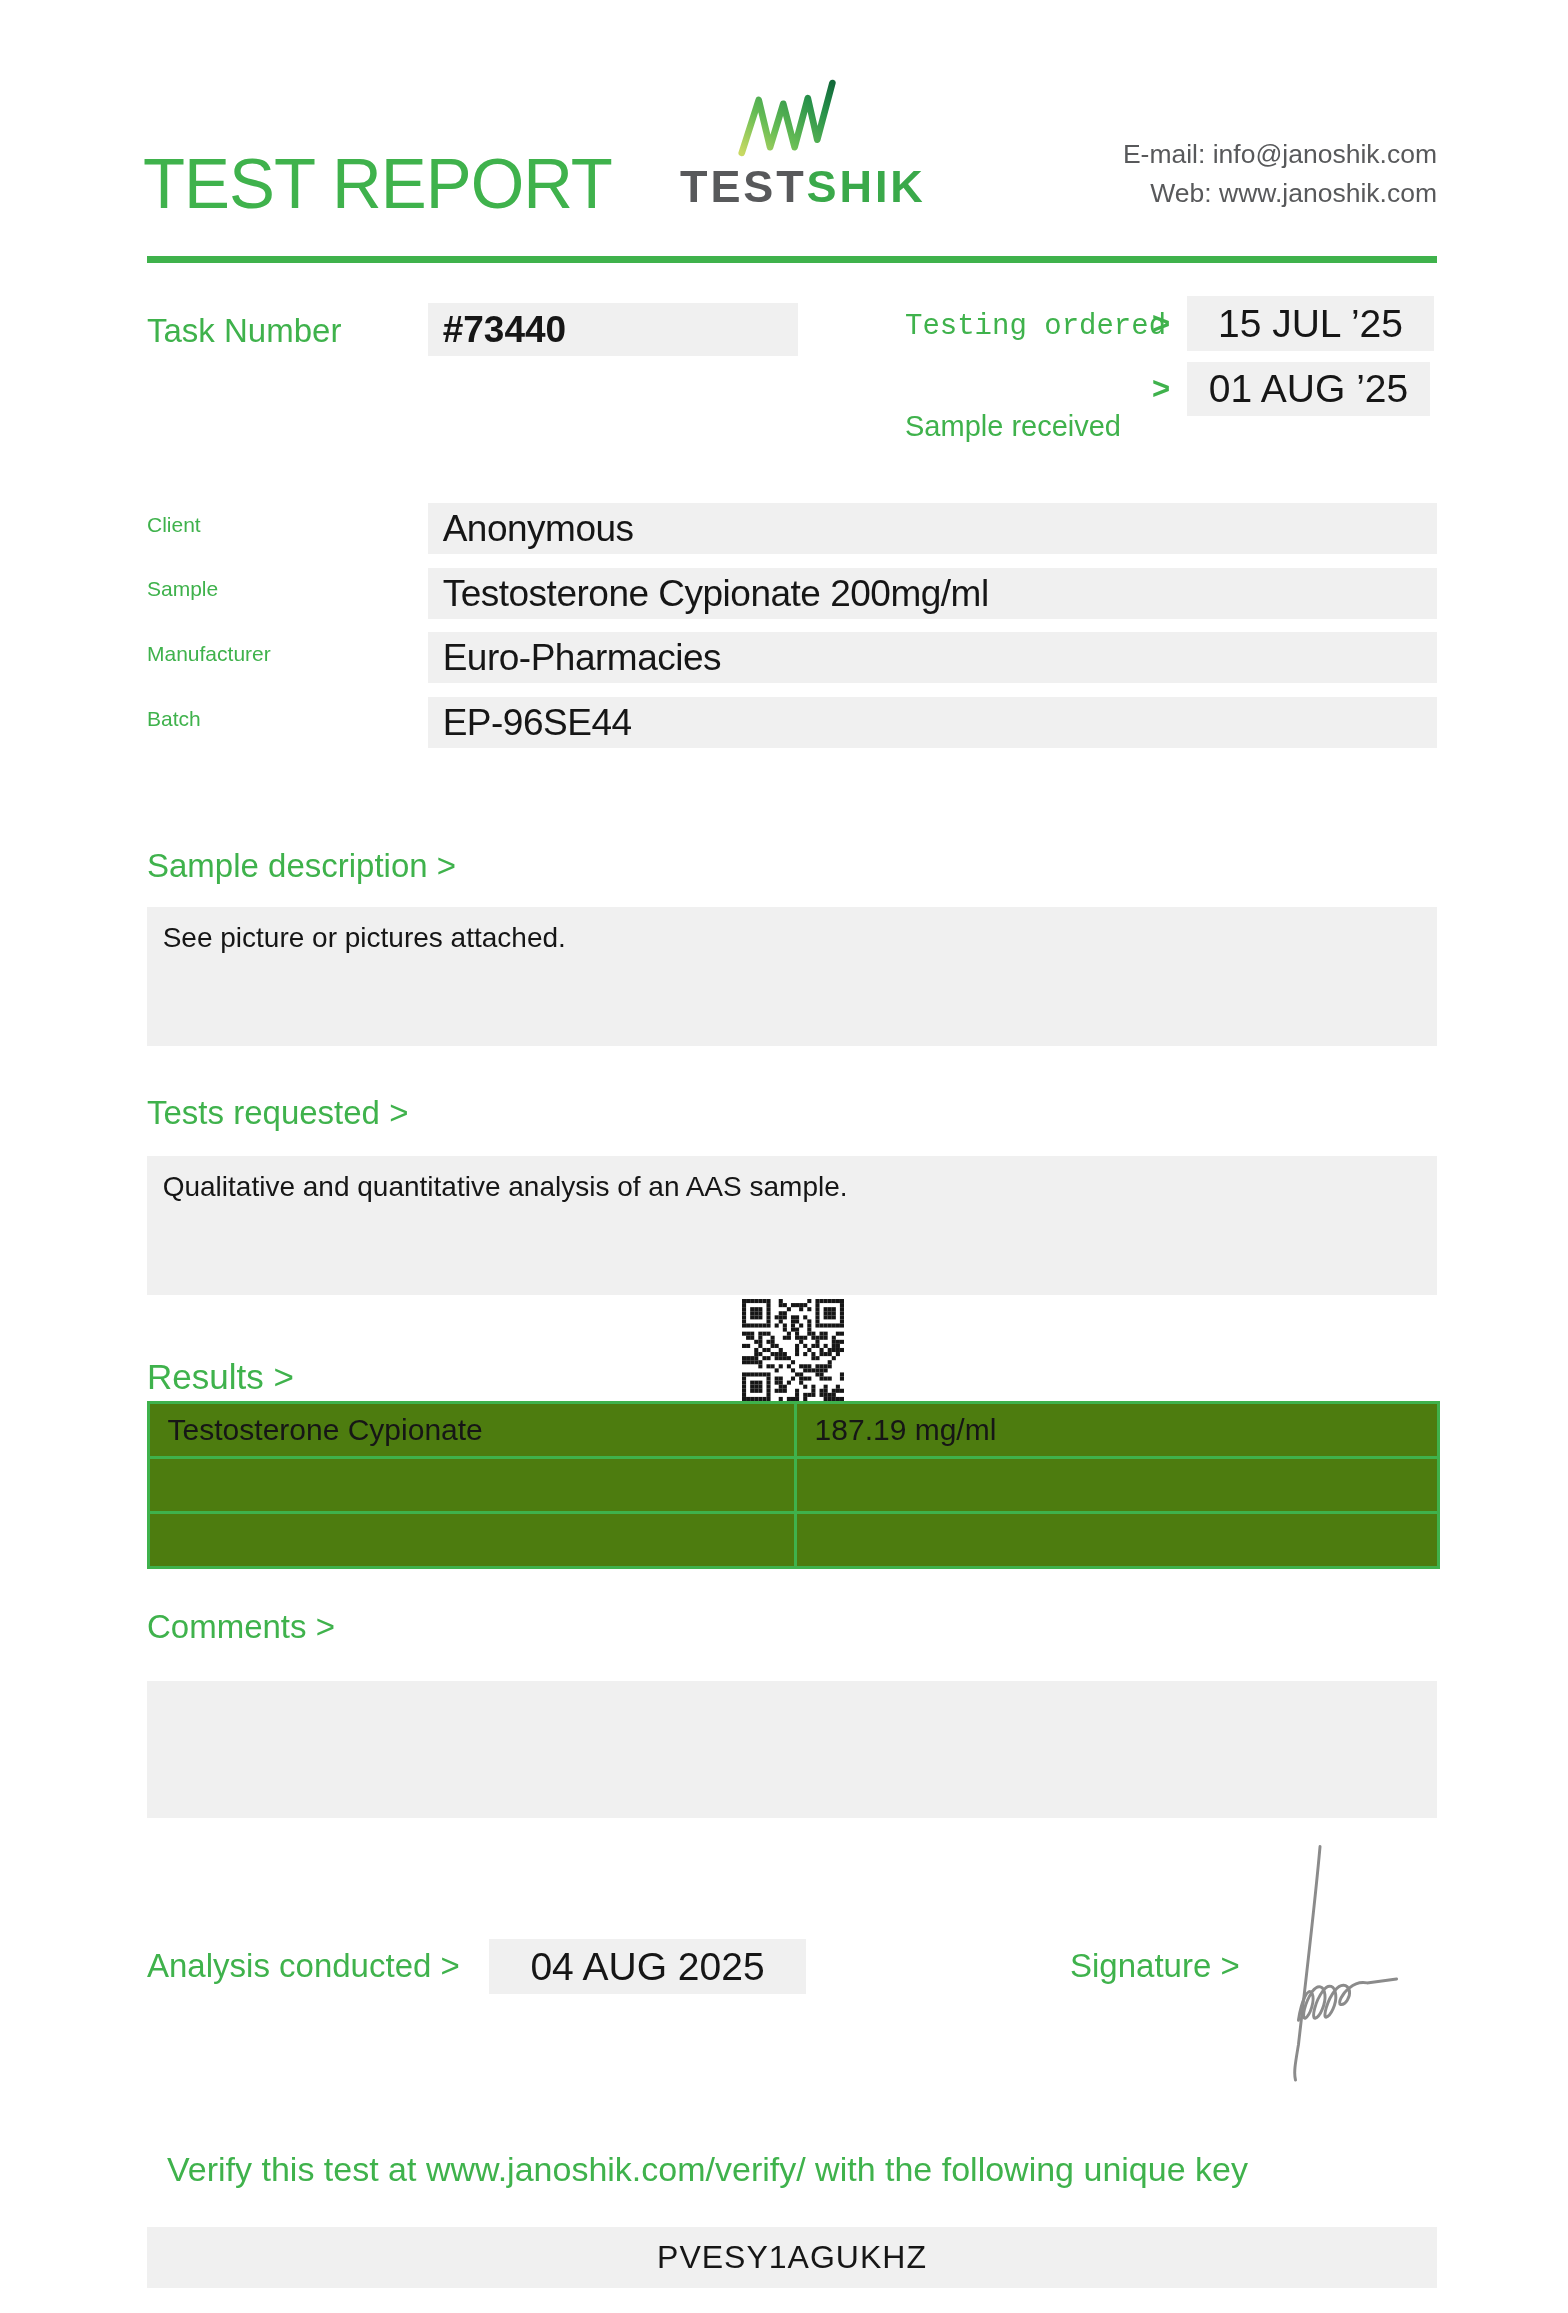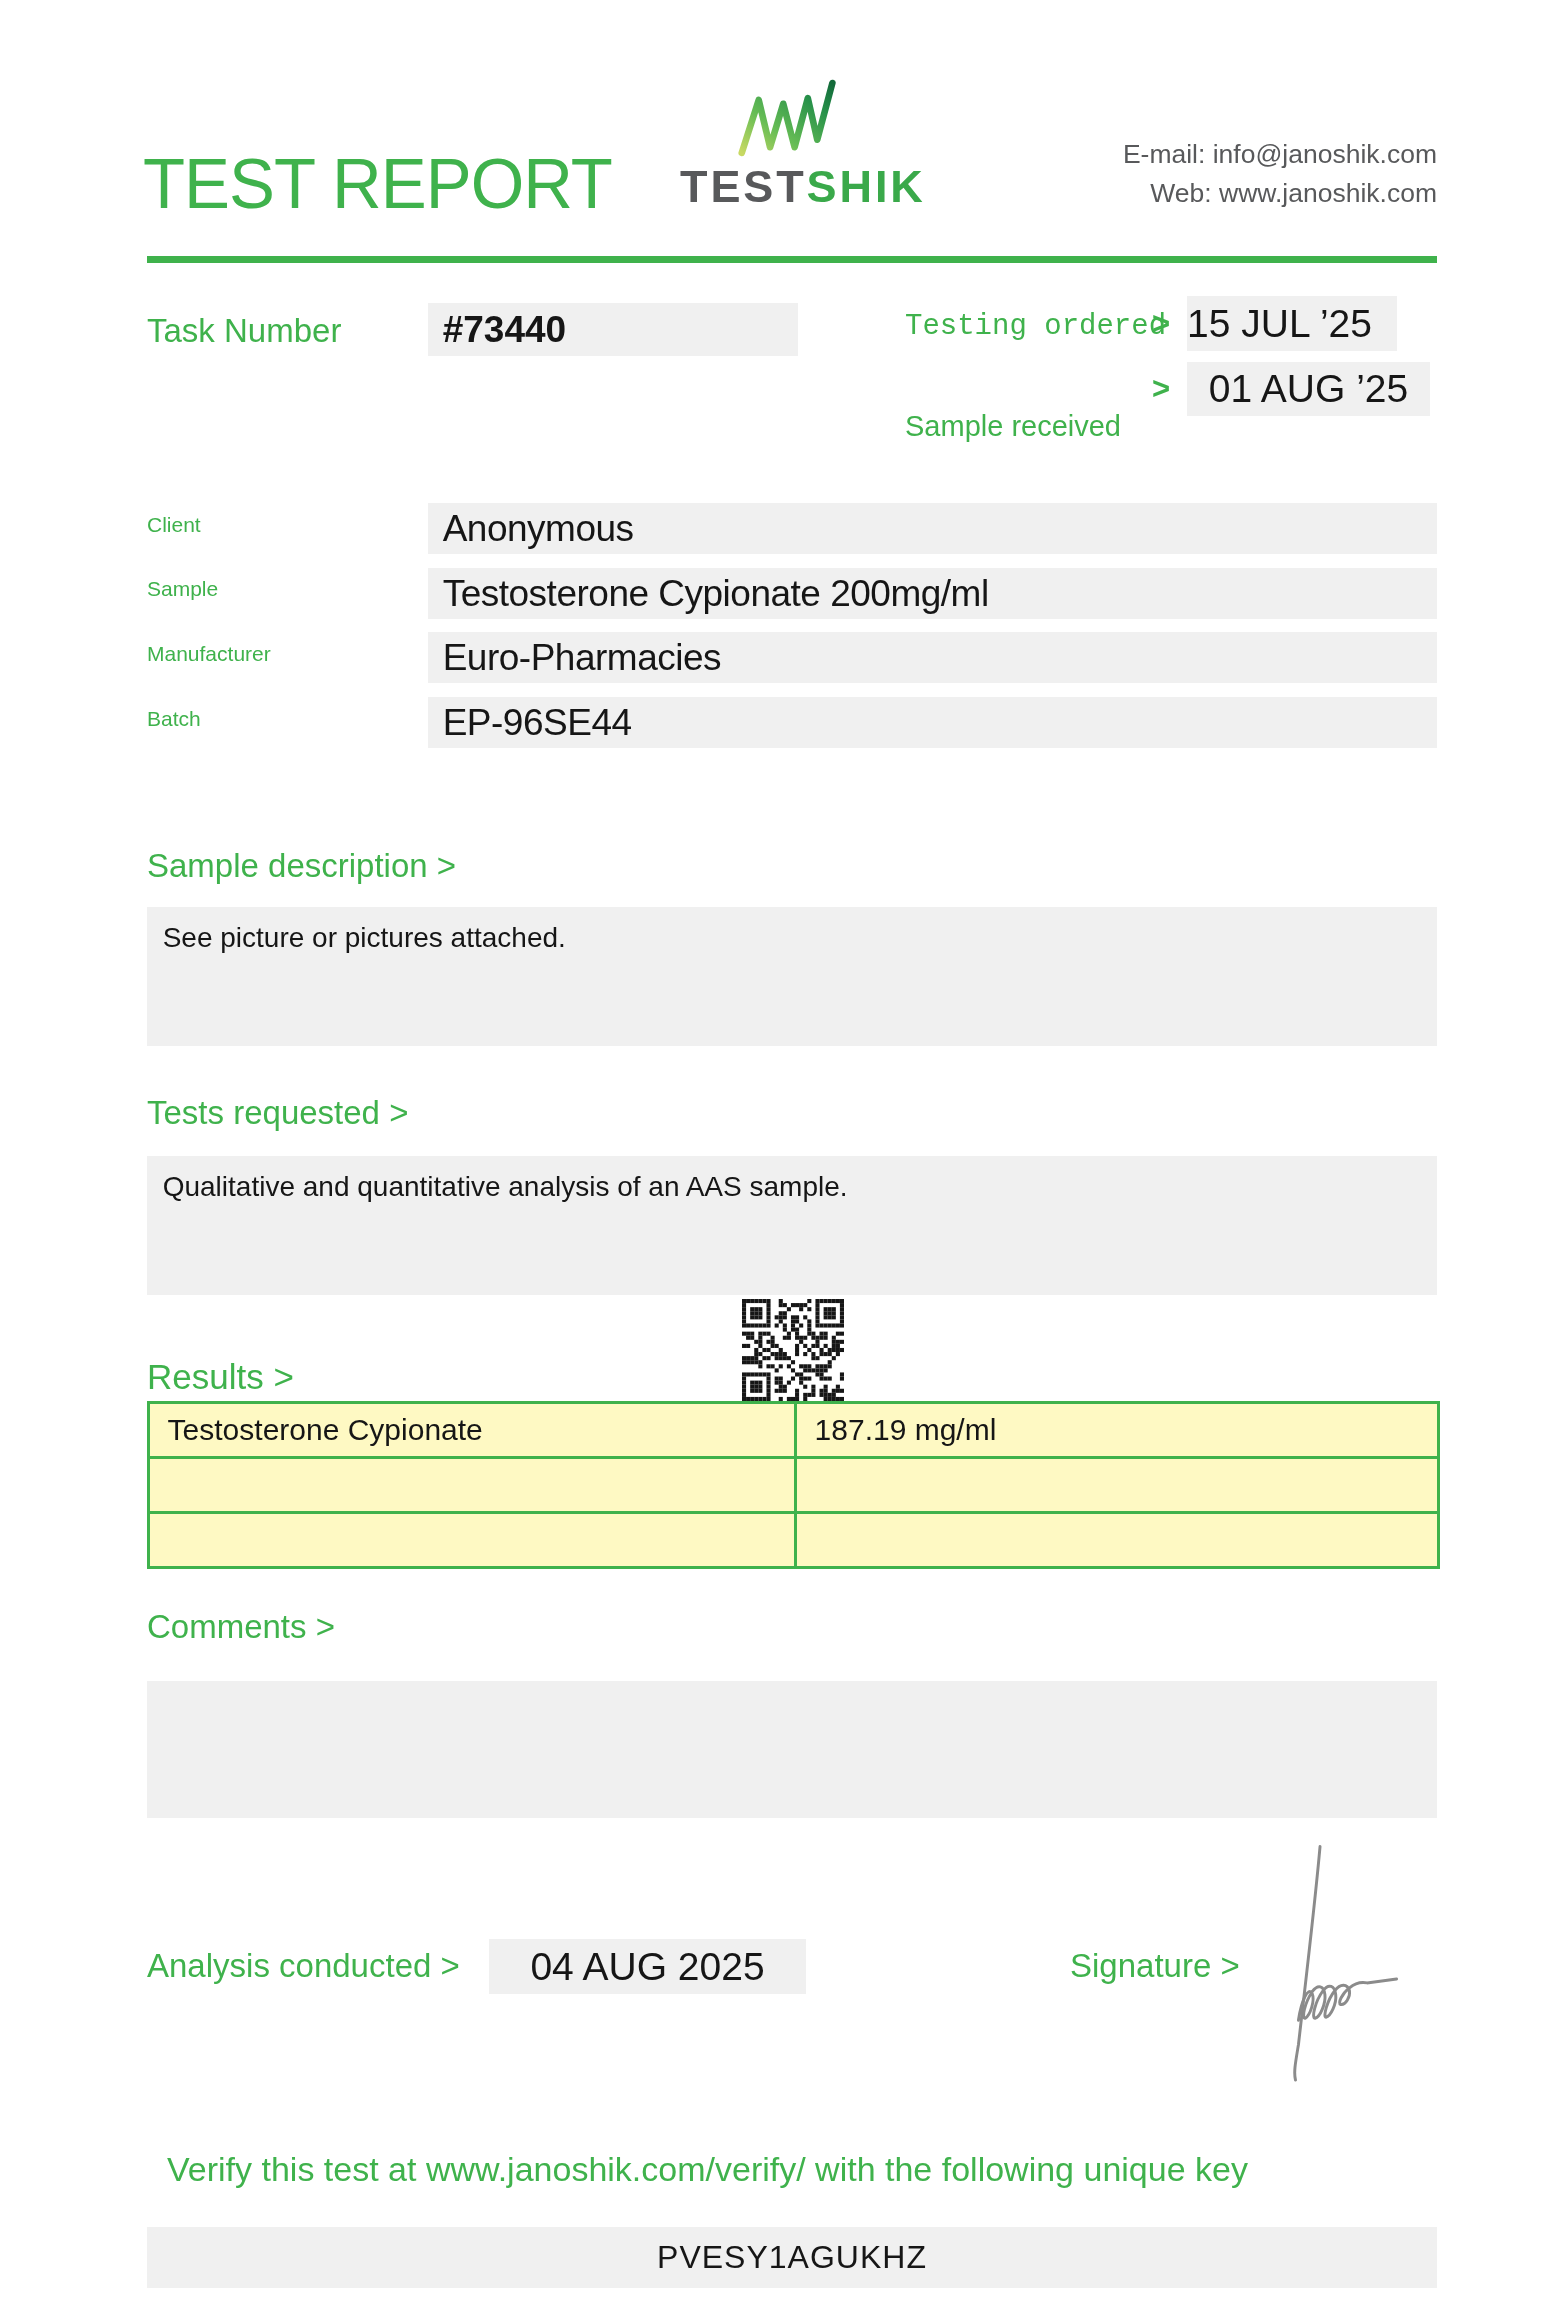--- a/index.html
+++ b/index.html
@@ -24,36 +24,36 @@
     right:131px;top:135px;text-align:right;font-size:26.5px;line-height:39px;color:#58595b;
     white-space:nowrap;
   }
   .rule{left:147px;top:256px;width:1290px;height:6.9px;background:#3fb24c;}
   .glabel{font-weight:400;white-space:nowrap;}
   .gbox{background:#f0f0f0;color:#161616;white-space:nowrap;overflow:hidden;}
   .task-label{left:147px;top:312px;font-size:33px;}
   .task-box{left:428px;top:303px;width:370px;height:53px;line-height:53px;font-size:37px;font-weight:600;padding-left:14.7px;box-sizing:border-box;}
   .ordered-label{left:905px;top:310px;font-size:29px;font-family:Liberation Mono, monospace;}
   .ordered-arrow{left:1152px;top:306px;font-size:31px;font-weight:600;}
-  .ordered-box{left:1187px;top:296px;width:210px;height:55px;line-height:55px;font-size:39px;font-weight:500;text-align:left;}
+  .ordered-box{left:1187px;top:296px;width:247px;height:55px;line-height:55px;font-size:39px;font-weight:500;text-align:center;}
   .received-label{left:905px;top:394px;font-size:29px;margin-top:16px;}
   .received-arrow{left:1152px;top:371px;font-size:31px;font-weight:600;}
   .received-box{left:1187px;top:362px;width:243px;height:54px;line-height:54px;font-size:39px;font-weight:500;text-align:center;}
   .info-label{left:147px;font-size:21px;}
   .info-box{left:428px;width:1009px;height:51px;line-height:51px;font-size:37px;font-weight:500;letter-spacing:-0.5px;padding-left:14.7px;box-sizing:border-box;}
   .sec-heading{left:147px;font-size:33px;white-space:nowrap;}
   .big-gray{left:147px;width:1290px;height:139px;box-sizing:border-box;padding:11.8px 15.7px;font-size:28px;line-height:37px;white-space:normal;}
   .qr{left:742px;top:1299px;width:102px;height:102px;}
   .results-heading{left:147px;top:1357px;font-size:35px;}
   .results-table{
     left:147px;top:1401px;width:1290px;border-collapse:collapse;table-layout:fixed;
   }
   .results-table td{
     border:3.9px solid #3fb24c;height:52px;font-size:30px;color:#161616;
-    padding:0 0 0 17.6px;background:#fef9c3;vertical-align:middle;white-space:nowrap;overflow:hidden;
+    padding:0 0 0 17.6px;background:#4d7c0f;vertical-align:middle;white-space:nowrap;overflow:hidden;
   }
   .comments-box{left:147px;top:1681px;width:1290px;height:137px;}
   .analysis-label{left:147px;top:1947px;font-size:33px;}
   .analysis-box{left:489px;top:1939px;width:317px;height:55px;line-height:55px;font-size:39px;font-weight:500;text-align:center;}
   .signature-label{left:1070px;top:1947px;font-size:33px;}
   .signature-svg{left:1269px;top:1819px;width:157px;height:265px;}
   .verify-text{left:147px;top:2150px;width:1290px;font-size:34px;white-space:nowrap;margin-left:20px;}
   .key-box{left:147px;top:2227px;width:1290px;height:61px;line-height:61px;font-size:32px;font-weight:500;text-align:center;letter-spacing:1px;}
 </style>
 </head>

